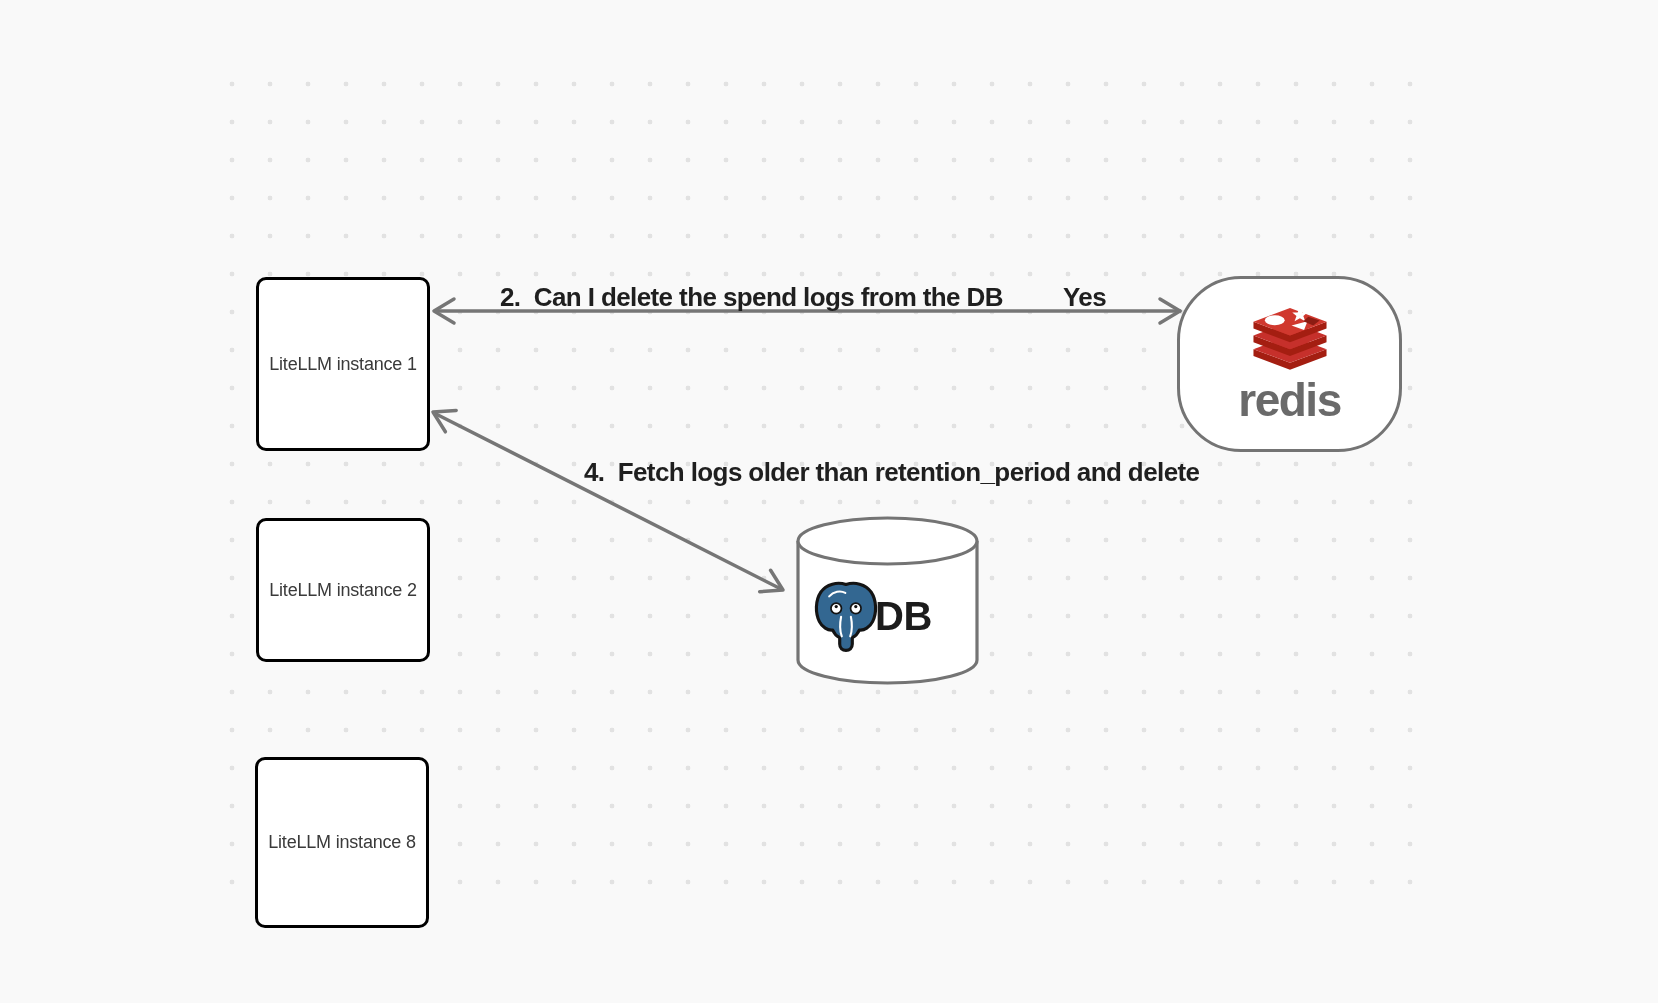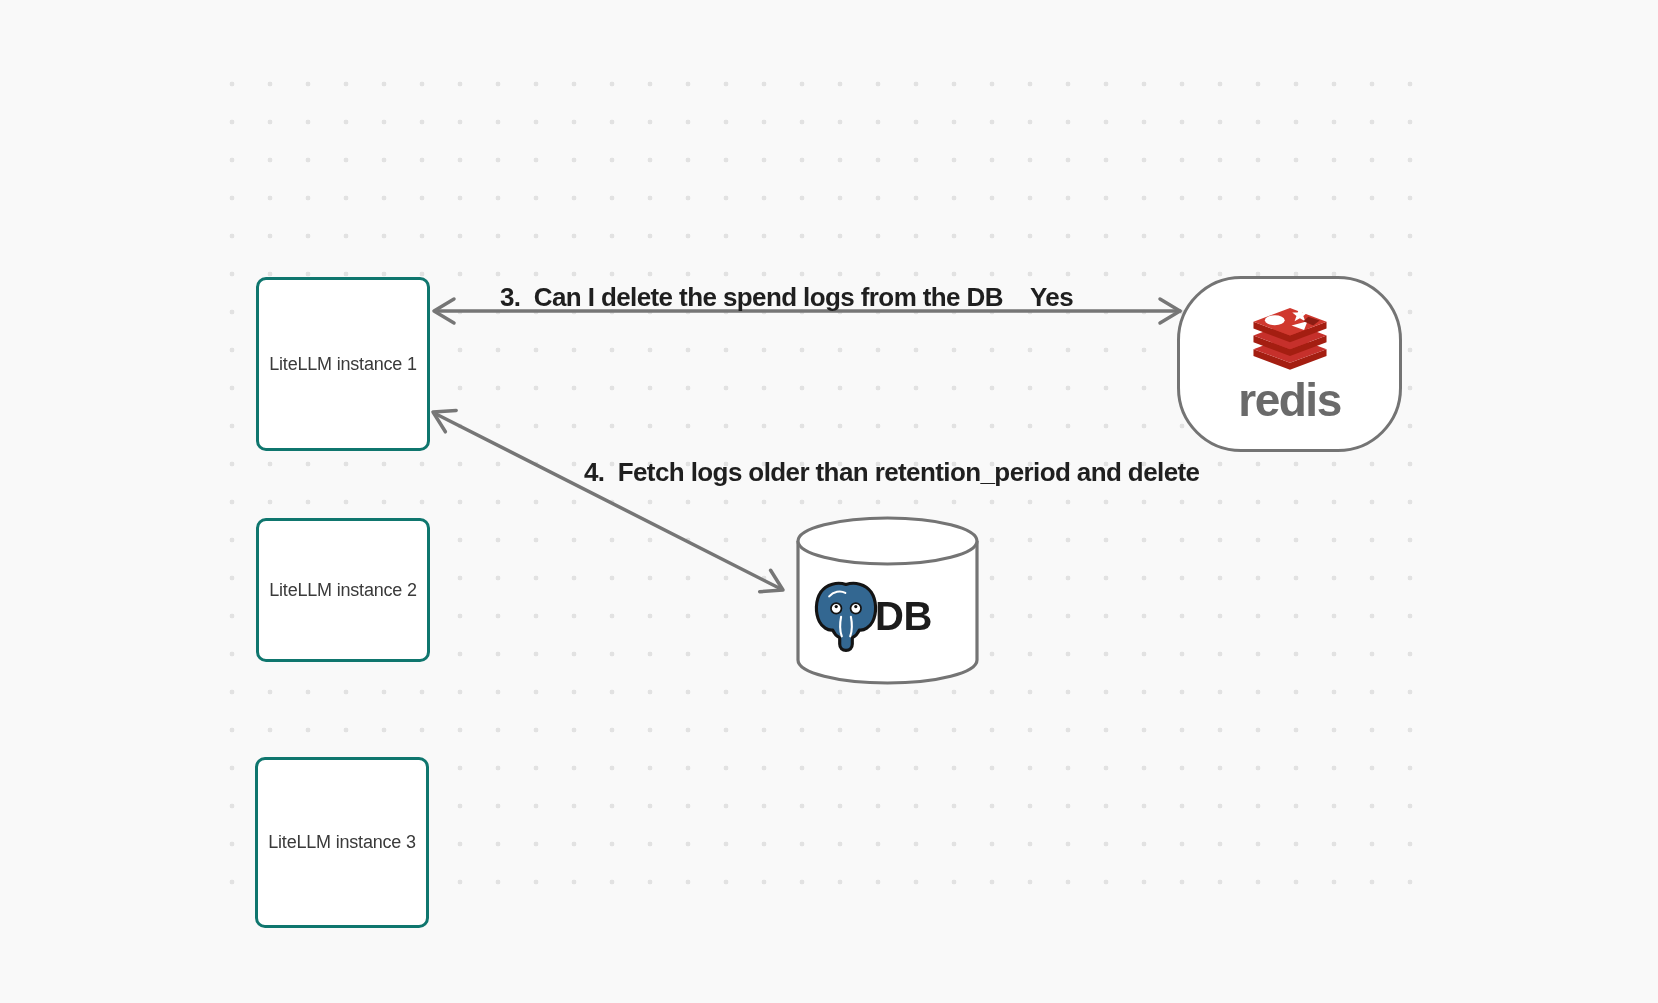--- a/index.html
+++ b/index.html
@@ -16,21 +16,21 @@
     position:absolute; left:213px; top:65px; width:1216px; height:836px;
     background-image:radial-gradient(circle, #e2e2e2 0 2.4px, rgba(0,0,0,0) 2.6px);
     background-size:38px 38px;
   }
 
   
   .rect-node {
     position:absolute; box-sizing:border-box;
     width:174px; height:173px;
     background:#ffffff;
-    border:3px solid #0f766e;
+    border:3px solid #000000;
     border-radius:10px;
     display:flex; align-items:center; justify-content:center;
     color:#3a3a3a; font-size:18px; letter-spacing:-0.2px;
     text-align:center;
   }
   #node-litellm-1 { left:256px; top:277px; height:174px; }
   #node-litellm-2 { left:256px; top:518px; height:144px; }
   #node-litellm-3 { left:255px; top:757px; height:171px; }
 
   
@@ -64,21 +64,21 @@
     stroke-linecap:round; stroke-linejoin:round;
   }
 
   
   .edge-label {
     position:absolute; white-space:pre;
     font-size:26px; font-weight:700; color:#1f1f1f;
     letter-spacing:-0.6px; line-height:1;
   }
   #edge1-label { left:500px; top:284px; }
-  #edge1-answer { left:1030px; top:284px; }
+  #edge1-answer { left:1063px; top:284px; }
   #edge2-label { left:584px; top:459px; }
 </style>
 </head>
 <body>
 
 <div id="canvas">
 
   <div id="dot-grid"></div>
 
   <svg id="arrows" viewBox="0 0 1658 1003" xmlns="http://www.w3.org/2000/svg">
@@ -87,32 +87,32 @@
       <path d="M454,299 L434,311 L454,323"></path>
       <path d="M1160,299 L1180,311 L1160,323"></path>
     </g>
     <g>
       <line x1="436" y1="414" x2="781" y2="589"></line>
       <path d="M445.4,431.8 L433,412 L456.2,410.4"></path>
       <path d="M759.7,591.7 L783,590 L770.6,570.3"></path>
     </g>
   </svg>
 
-  <div id="edge1-label" class="edge-label">3.  Can I delete the spend logs from the DB</div>
+  <div id="edge1-label" class="edge-label">2.  Can I delete the spend logs from the DB</div>
   <div id="edge1-answer" class="edge-label">Yes</div>
   <div id="edge2-label" class="edge-label">4.  Fetch logs older than retention_period and delete</div>
 
   <div id="node-litellm-1" class="rect-node">
     <span>LiteLLM instance 1</span>
   </div>
   <div id="node-litellm-2" class="rect-node">
     <span>LiteLLM instance 2</span>
   </div>
   <div id="node-litellm-3" class="rect-node">
-    <span>LiteLLM instance 3</span>
+    <span>LiteLLM instance 8</span>
   </div>
 
   <div id="node-db">
     <svg class="cyl-svg" width="185" height="171" viewBox="0 0 185 171" xmlns="http://www.w3.org/2000/svg">
       <path d="M3,26 L3,145 A89.5,23 0 0 0 182,145 L182,26" fill="#ffffff" stroke="#747474" stroke-width="3.2"></path>
       <ellipse cx="92.5" cy="26" rx="89.5" ry="23" fill="#ffffff" stroke="#747474" stroke-width="3.2"></ellipse>
     </svg>
     <div class="db-content">
       <svg width="70" height="78" viewBox="0 0 100 104" xmlns="http://www.w3.org/2000/svg">
         <path d="M50,7 C38,3 22,6 14,18 C6,30 6,48 12,60 C16,68 24,73 31,72

